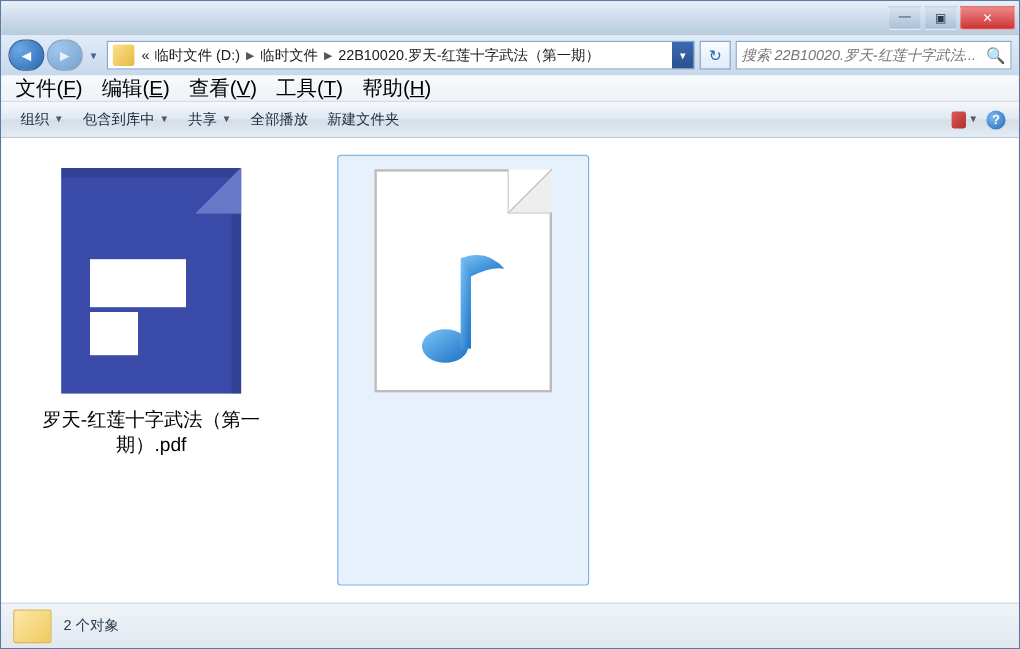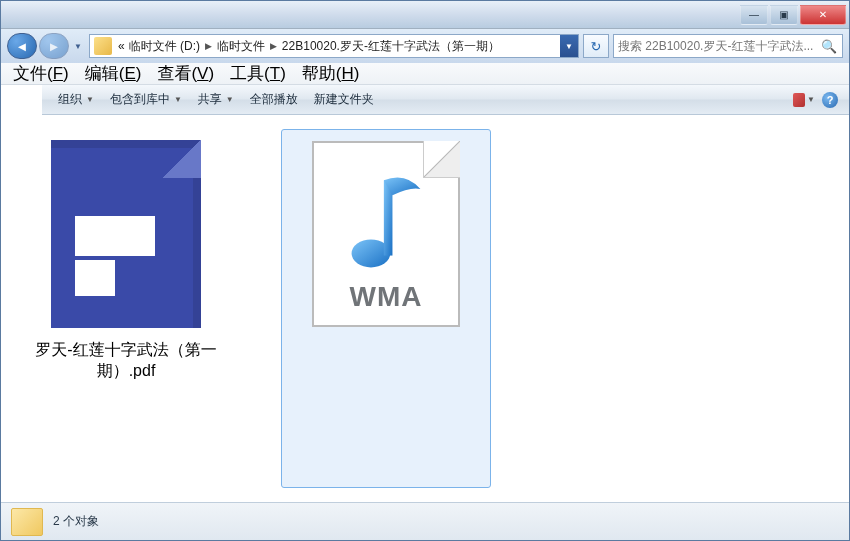--- a/index.html
+++ b/index.html
@@ -17,30 +17,30 @@
   .navbtns { display: flex; align-items: center; }
   .navbtn { width: 30px; height: 26px; border-radius: 13px; background: radial-gradient(circle at 30% 30%, #6aa8e8, #2868b0); border: 1px solid #406090; display: flex; align-items: center; justify-content: center; color: #fff; font-size: 13px; margin-right: 2px; cursor: pointer; }
   .navdrop { width: 14px; height: 20px; display: flex; align-items: center; justify-content: center; color: #406090; font-size: 8px; }
   .addrbox { flex: 1; height: 24px; background: #fff; border: 1px solid #8ca8c8; display: flex; align-items: center; font-size: 12px; min-width: 0; }
   .addricon { width: 18px; height: 18px; background: linear-gradient(135deg, #fce08a, #e8b848); border-radius: 2px; margin: 0 4px; flex-shrink: 0; }
   .crumb { padding: 0 2px; white-space: nowrap; color: #222; }
   .crumbarr { margin: 0 3px; color: #555; font-size: 9px; }
   .addrdrop { width: 18px; height: 22px; background: linear-gradient(to bottom,#3a6ab0,#2a5090); display: flex; align-items: center; justify-content: center; color: #fff; font-size: 8px; margin-left: auto; }
   .refreshbtn { width: 26px; height: 24px; border: 1px solid #8ca8c8; background: linear-gradient(to bottom,#f8fbff,#e0ecf8); display: flex; align-items: center; justify-content: center; color: #2868b0; font-size: 13px; cursor: pointer; }
   .searchbox { width: 230px; height: 24px; background: #fff; border: 1px solid #8ca8c8; display: flex; align-items: center; padding: 0 4px; }
-  .searchbox input { flex: 1; border: none; outline: none; font-size: 12px; color: #8b5cf6; background: transparent; min-width: 0; }
+  .searchbox input { flex: 1; border: none; outline: none; font-size: 12px; font-style: italic; color: #8b5cf6; background: transparent; min-width: 0; }
   .searchicon { color: #2868b0; font-size: 13px; margin-left: 4px; }
   
   
   .menubar { height: 22px; background: linear-gradient(to bottom, #f8fafc, #eef2f6); border-bottom: 1px solid #d4dce4; display: flex; align-items: center; padding: 0 4px; font-size: 17px; }
   .menuitem { padding: 2px 8px; cursor: pointer; }
   .menuitem u { text-decoration: underline; }
   
   
-  .toolbar { height: 30px; background: linear-gradient(to bottom, #f4f8fc, #e0e8f0 48%, #d4dee8 52%, #e4ecf4); border-bottom: 1px solid #b8c8d8; display: flex; align-items: center; padding: 0 8px; font-size: 12px; color: #1a2a3a; margin-left: 41px; }
+  .toolbar { height: 30px; background: linear-gradient(to bottom, #f4f8fc, #e0e8f0 48%, #d4dee8 52%, #e4ecf4); border-bottom: 1px solid #b8c8d8; display: flex; align-items: center; padding: 0 8px; font-size: 12px; color: #1a2a3a; }
   .toolbtn { padding: 3px 8px; display: flex; align-items: center; cursor: pointer; border-radius: 2px; }
   .toolbtn .drop { margin-left: 4px; font-size: 8px; color: #555; }
   .toolbar .spacer { flex: 1; }
   .toolicon { width: 22px; height: 22px; display: flex; align-items: center; justify-content: center; cursor: pointer; margin-left: 4px; }
   .viewicon { background: linear-gradient(135deg,#e05858,#b03030); border-radius: 2px; width: 16px; height: 14px; }
   .helpicon { background: radial-gradient(circle at 35% 35%, #7ab8f0, #2868b0); color: #fff; width: 16px; height: 16px; border-radius: 50%; font-size: 11px; font-weight: bold; display: flex; align-items: center; justify-content: center; }
   
   
   .content { position: relative; height: 387px; background: #fff; overflow: auto; padding: 14px 20px; display: flex; gap: 50px; }
   .item { width: 210px; display: flex; flex-direction: column; align-items: center; padding: 6px; border: 1px solid transparent; border-radius: 3px; cursor: pointer; }
@@ -162,21 +162,20 @@
               <linearGradient id="bg" x1="0" y1="0" x2="1" y2="1">
                 <stop offset="0%" stop-color="#7cc4f8"></stop>
                   <stop offset="100%" stop-color="#1a70c4"></stop>
               </linearGradient>
             </defs>
             <ellipse cx="26" cy="82" rx="18" ry="13" fill="url(#bg)"></ellipse>
             <rect x="38" y="14" width="8" height="70" fill="url(#bg)"></rect>
             <path d="M 38 14 Q 58 6 72 22 Q 62 20 46 28 Z" fill="url(#bg)"></path>
           </svg>
         </div>
-        <div class="wmatext">WMA</div>
       </div>
     </div>
   </div>
 </div>
 
 <div class="statusbar">
   <div class="statusicon"></div>
   <div>2 个对象</div>
 </div>
 

